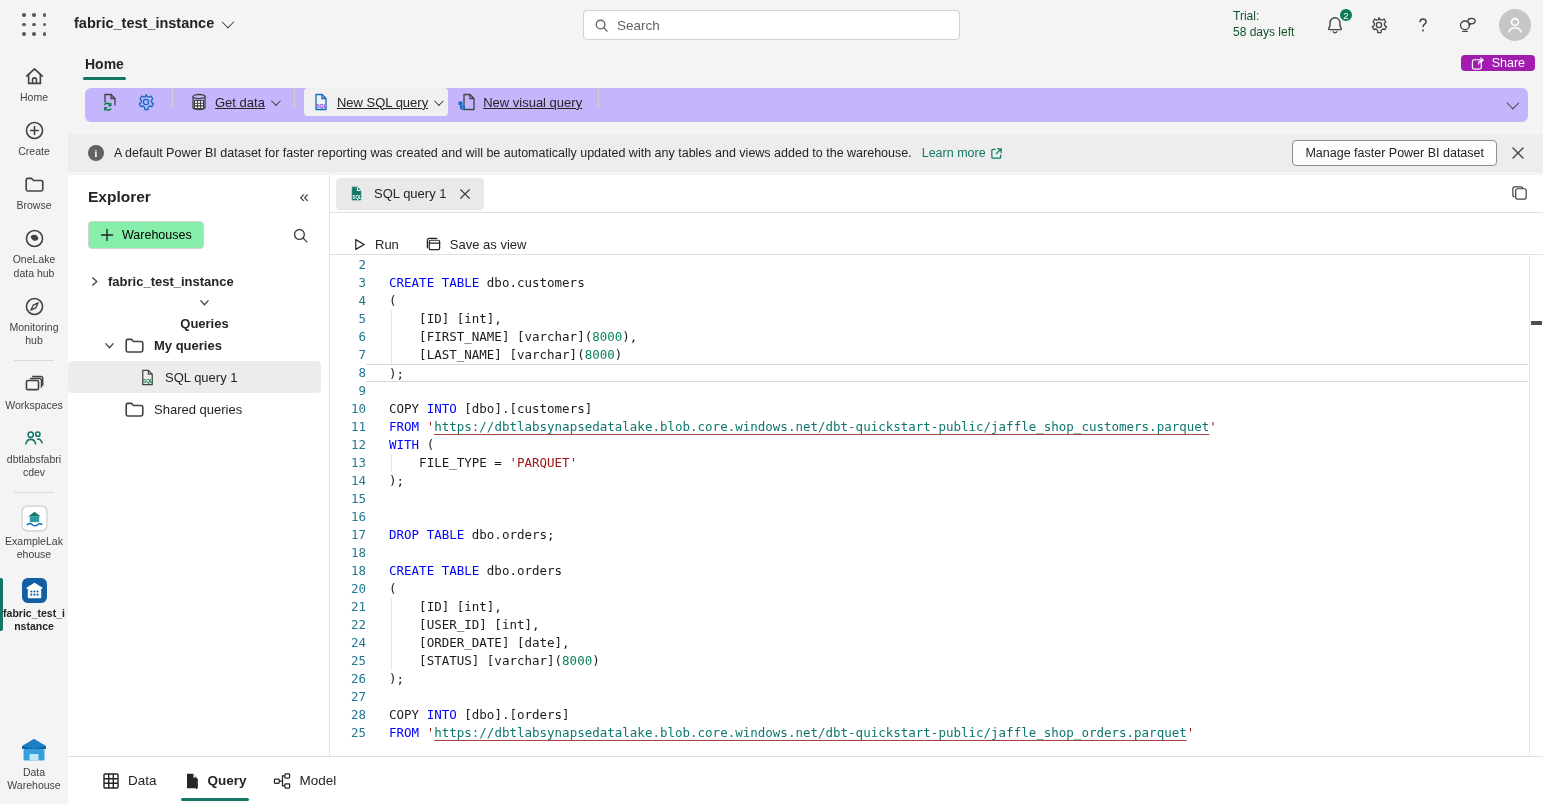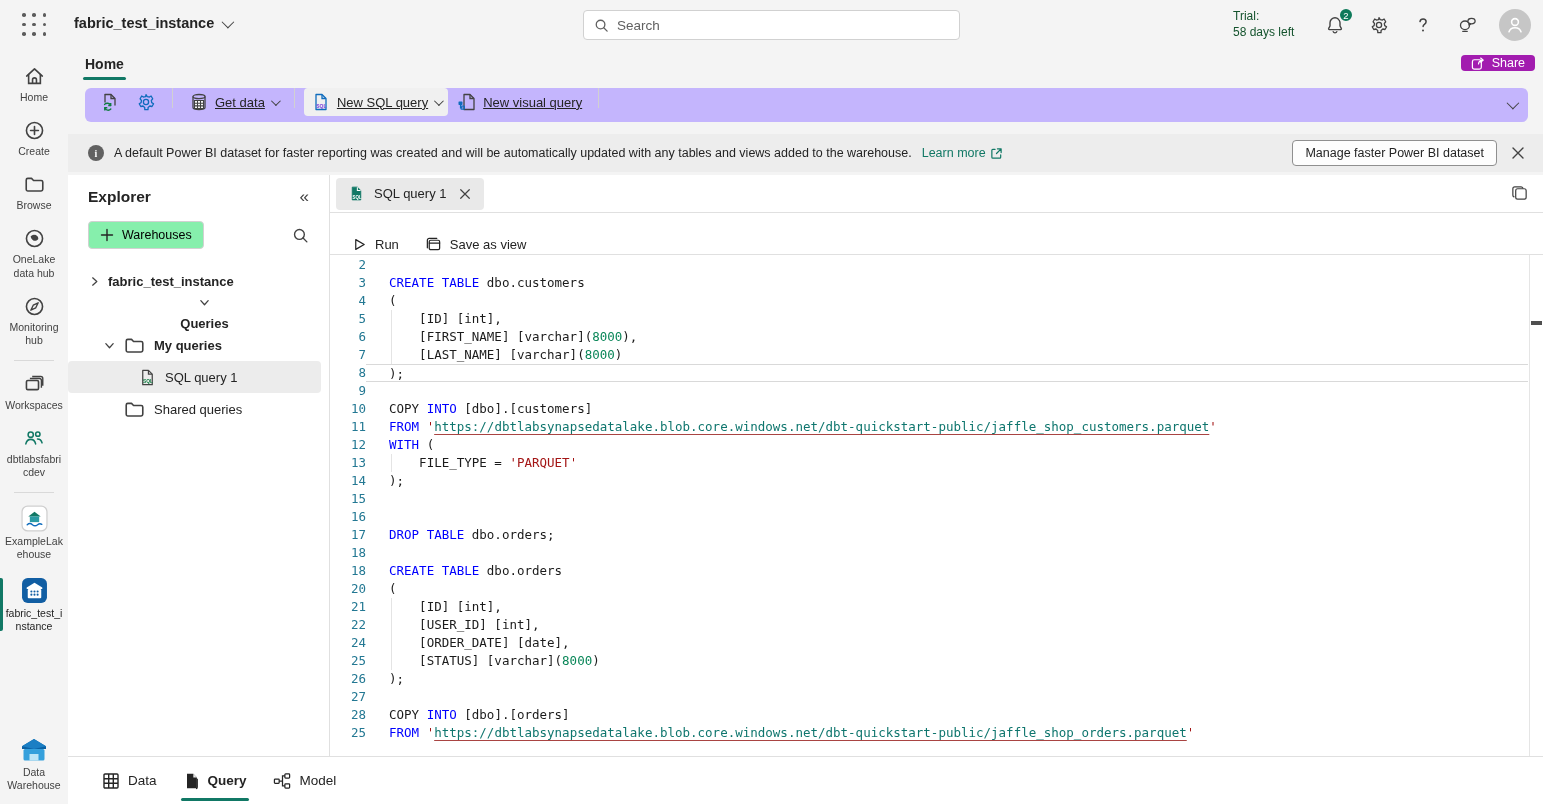--- a/index.html
+++ b/index.html
@@ -74,21 +74,21 @@
   
   .bottombar { position:absolute; bottom:0; left:68px; right:0; height:48px; background:#fff; border-top:1px solid #e0e0e0; display:flex; align-items:stretch; gap:10px; padding-left:26px; }
   .btab { position:relative; display:flex; align-items:center; gap:8px; font-size:13.5px; padding:0 8px; cursor:pointer; color:#242424; }
   .btab.active { font-weight:700; }
   .btab.active::after { content:""; position:absolute; left:6px; right:6px; bottom:3px; height:3px; background:#117865; border-radius:2px; }
 
   
   .rail { position:absolute; top:50px; left:0; width:68px; bottom:0; background:#f4f4f4; display:flex; flex-direction:column; align-items:center; padding-top:8px; }
   .rail-item { position:relative; width:68px; padding:7px 2px 8px; display:flex; flex-direction:column; align-items:center; gap:3px; cursor:pointer; }
   .rail-item .lbl { font-size:10.5px; color:#424242; text-align:center; line-height:1.25; }
-  .rail-item.active .lbl { font-weight:400; color:#242424; }
+  .rail-item.active .lbl { font-weight:700; color:#242424; }
   .rail-item.active::before { content:""; position:absolute; left:0; top:8px; bottom:10px; width:3px; background:#117865; border-radius:0 2px 2px 0; }
   .rail-sep { width:40px; height:1px; background:#d9d9d9; margin:5px auto; flex:none; }
   .rail-bottom { margin-top:auto; margin-bottom:4px; }
   .icn { display:flex; align-items:center; justify-content:center; }
 </style>
 </head>
 <body>
 
 <div class="topbar">
   <div class="waffle">

